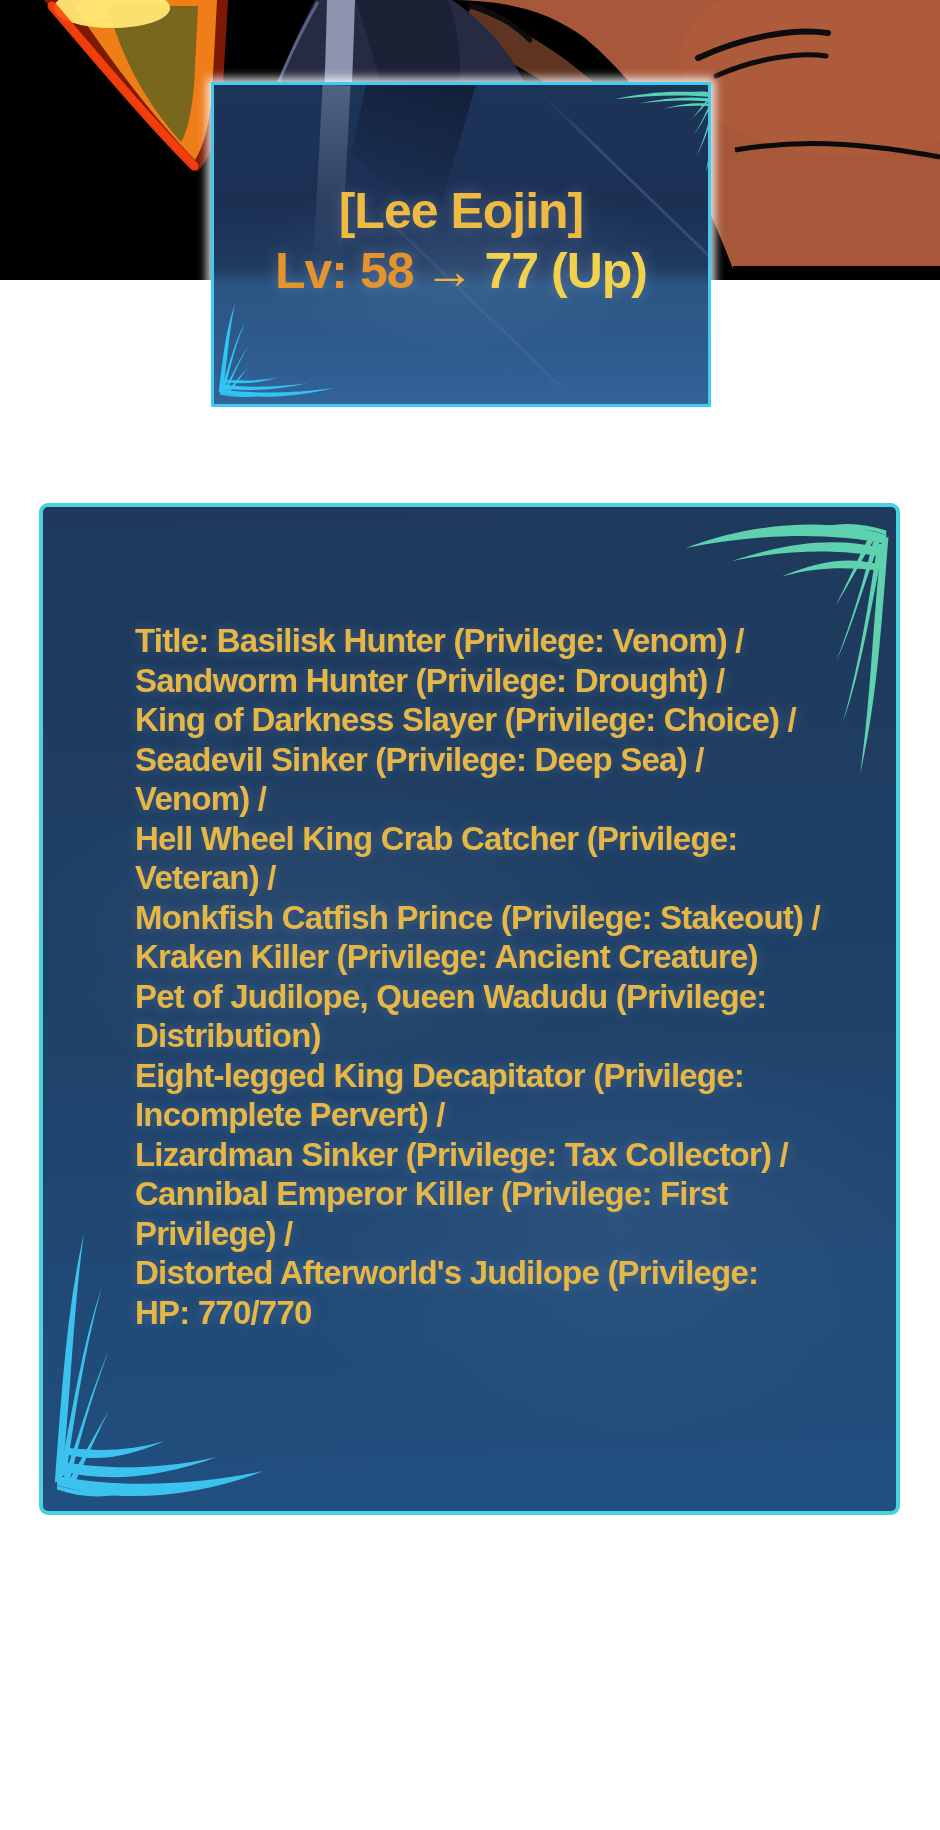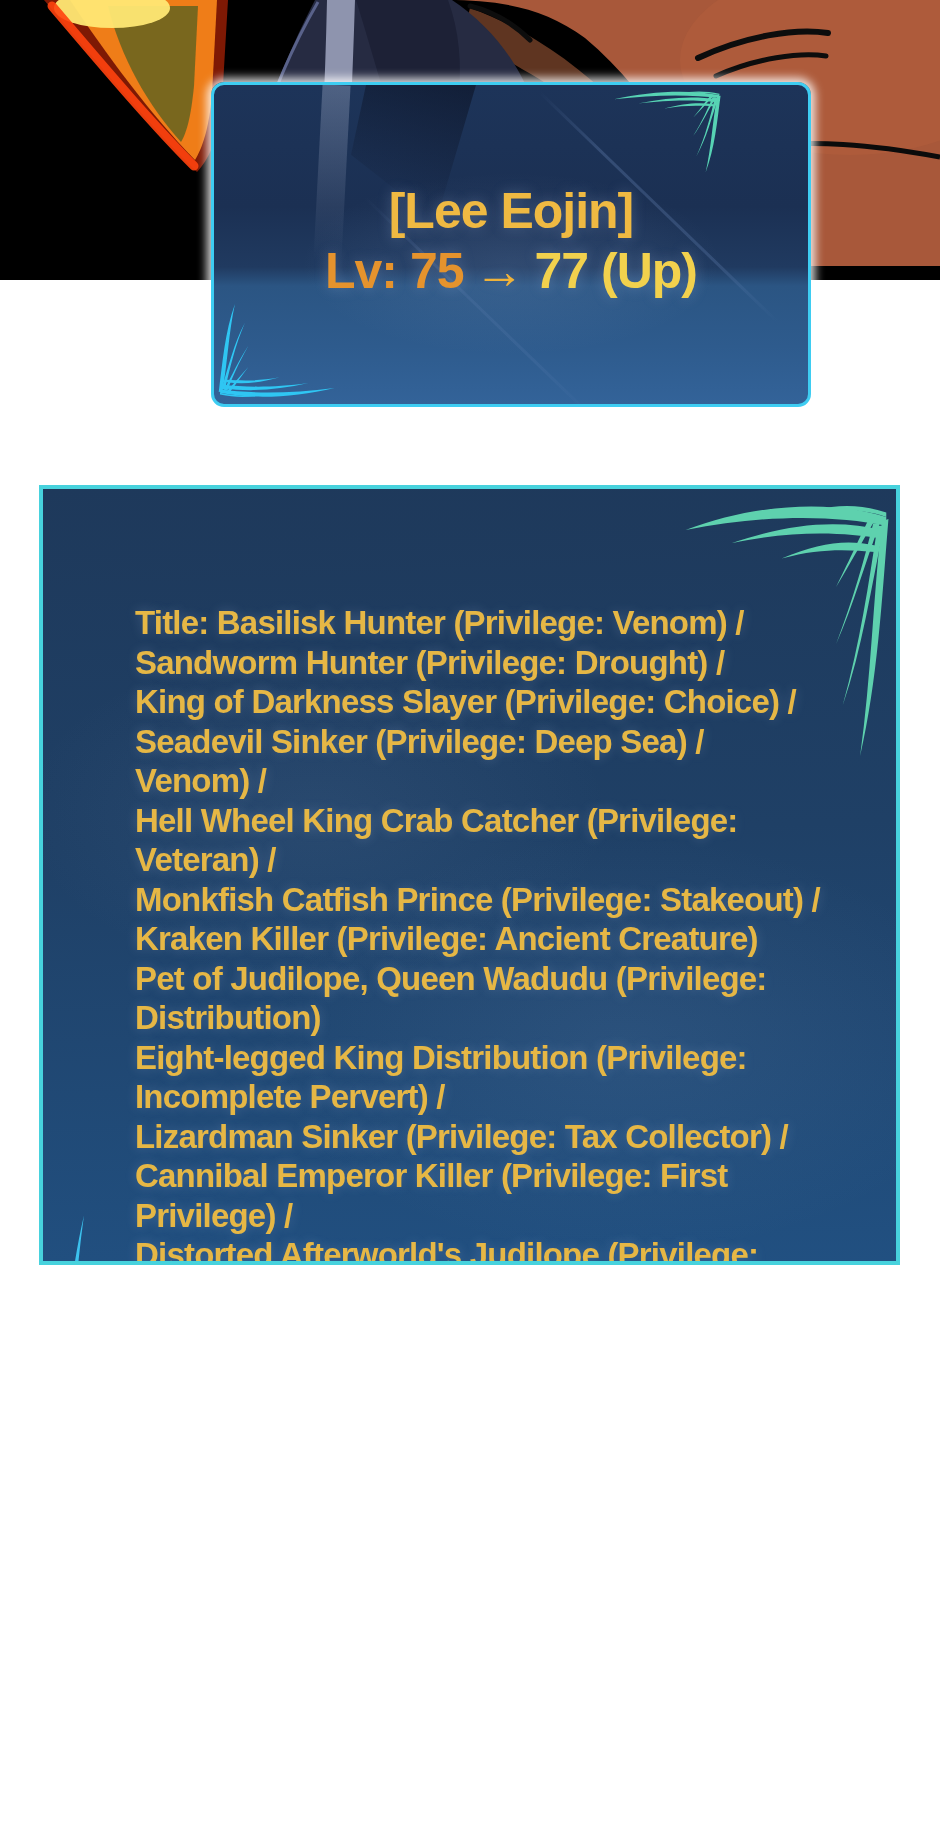--- a/index.html
+++ b/index.html
@@ -6,30 +6,30 @@
   body{width:940px;height:1830px;position:relative;overflow:hidden;
        font-family:"Liberation Sans",sans-serif;}
 
   
   .artwork{position:absolute;left:0;top:0;width:940px;height:280px;background:#000;overflow:hidden;}
   .artwork svg{display:block;}
 
   
   .panel{position:absolute;overflow:hidden;box-sizing:border-box;}
   .panel1{
-    left:211px;top:82px;width:600px;height:325px;
-    border:3px solid #3ecdf2;border-radius:13px;
+    left:211px;top:82px;width:500px;height:325px;
+    border:3px solid #3ecdf2;border-radius:1px;
     box-shadow:0 0 10px 4px rgba(255,255,255,.85);
     background:
       radial-gradient(ellipse 300px 130px at 50% 56%, rgba(150,175,215,.14), rgba(150,175,215,0) 70%),
       linear-gradient(180deg,#1d3459 0%,#1b3053 38%,#203a60 57%,#2b5583 63%,#2e5b8d 82%,#336399 100%);
   }
   .panel2{
-    left:39px;top:485px;width:861px;height:780px;
-    border:4px solid #47d2dd;border-radius:0;
+    left:39px;top:503px;width:861px;height:1012px;
+    border:4px solid #47d2dd;border-radius:9px;
     box-shadow:0 0 10px 4px rgba(255,255,255,.9);
     background:
       radial-gradient(ellipse 420px 240px at 32% 42%, rgba(130,160,200,.10), rgba(130,160,200,0) 70%),
       radial-gradient(ellipse 520px 300px at 68% 72%, rgba(140,170,210,.10), rgba(140,170,210,0) 70%),
       linear-gradient(178deg,#1e395b 0%,#1f4066 45%,#215081 100%);
   }
 
   
   .p1-wedge{position:absolute;left:137px;top:0;width:125px;height:155px;
     background:linear-gradient(195deg, rgba(9,13,28,.55), rgba(9,13,28,0) 75%);
@@ -110,21 +110,21 @@
     <div class="p1-fold"></div>
     <div class="p1-fold2"></div>
     <svg class="feather p1-tr" viewBox="0 0 220 260" preserveAspectRatio="none">
         <use href="#feather"></use>
       </svg>
     <svg class="feather p1-bl" viewBox="0 0 220 260" preserveAspectRatio="none">
         <use href="#feather"></use>
       </svg>
     <div class="p1-text">
       <div class="name-line">[Lee Eojin]</div>
-      <div class="level-line"><span class="lv">Lv: 75</span><span class="arrow">→</span><span class="newlv">77 (Up)</span></div>
+      <div class="level-line"><span class="lv">Lv: 58</span><span class="arrow">→</span><span class="newlv">77 (Up)</span></div>
     </div>
   </section>
 
   <section class="panel panel2">
     <svg class="feather p2-tr" viewBox="0 0 220 260" preserveAspectRatio="none">
         <use href="#feather"></use>
       </svg>
     <svg class="feather p2-bl" viewBox="0 0 220 260" preserveAspectRatio="none">
         <use href="#feather"></use>
       </svg>
@@ -133,21 +133,21 @@
       <div class="status-line">Sandworm Hunter (Privilege: Drought) /</div>
       <div class="status-line">King of Darkness Slayer (Privilege: Choice) /</div>
       <div class="status-line">Seadevil Sinker (Privilege: Deep Sea) /</div>
       <div class="status-line">Venom) /</div>
       <div class="status-line">Hell Wheel King Crab Catcher (Privilege:</div>
       <div class="status-line">Veteran) /</div>
       <div class="status-line">Monkfish Catfish Prince (Privilege: Stakeout) /</div>
       <div class="status-line">Kraken Killer (Privilege: Ancient Creature)</div>
       <div class="status-line">Pet of Judilope, Queen Wadudu (Privilege:</div>
       <div class="status-line">Distribution)</div>
-      <div class="status-line">Eight-legged King Distribution (Privilege:</div>
+      <div class="status-line">Eight-legged King Decapitator (Privilege:</div>
       <div class="status-line">Incomplete Pervert) /</div>
       <div class="status-line">Lizardman Sinker (Privilege: Tax Collector) /</div>
       <div class="status-line">Cannibal Emperor Killer (Privilege: First</div>
       <div class="status-line">Privilege) /</div>
       <div class="status-line">Distorted Afterworld's Judilope (Privilege:</div>
       <div class="status-line">HP: 770/770</div>
     </div>
   </section>
 
 </div>

